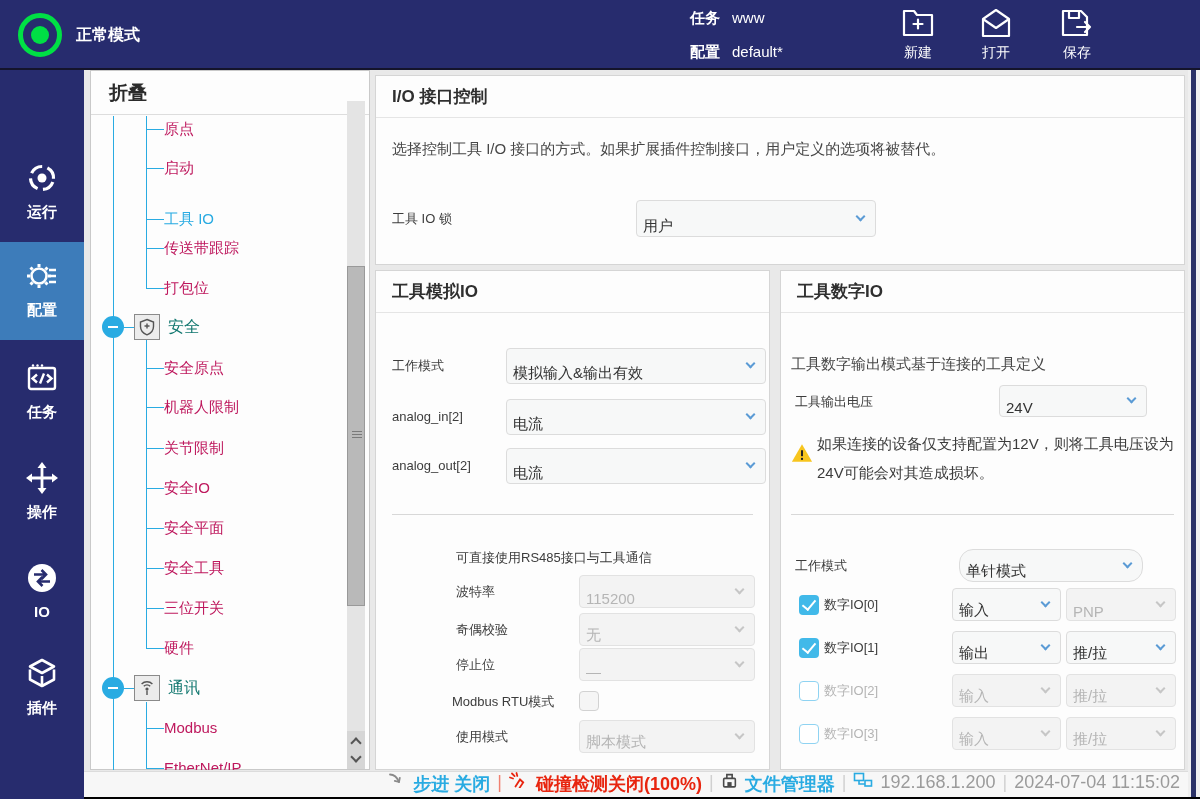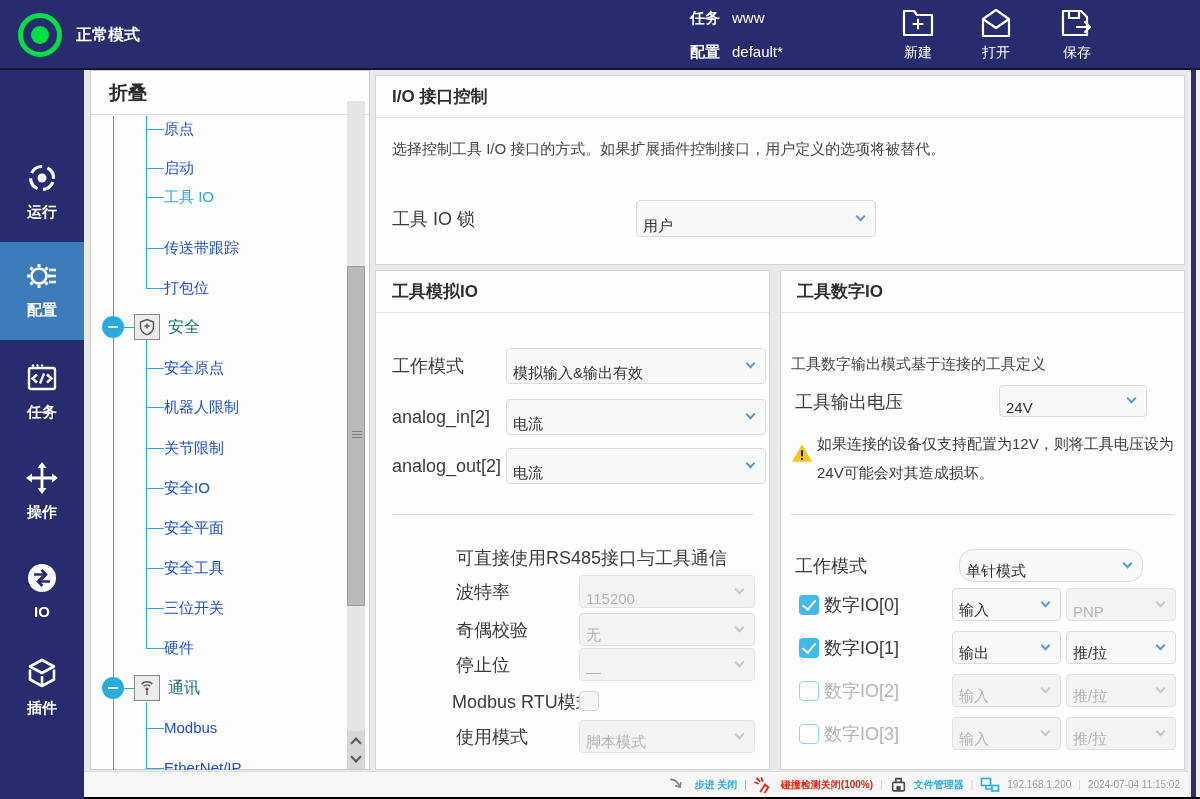--- a/index.html
+++ b/index.html
@@ -32,21 +32,21 @@
 
   
   .tree-panel { position:absolute; left:90px; top:70px; width:280px; height:700px; background:#fdfdfd; border:1px solid #c9c9c9; }
   .tree-header { height:44px; line-height:44px; padding-left:18px; font-size:19px; font-weight:bold; color:#2b2b2b; border-bottom:1px solid #ddd; cursor:pointer; }
   .tree { position:absolute; left:0; top:45px; width:256px; height:654px; overflow:hidden; }
   .vline { position:absolute; width:1px; background:#29abe2; }
   .v-spine { left:22px; top:0; height:654px; }
   .v-g1 { left:55px; top:0; height:172px; }
   .v-g2 { left:55px; top:224px; height:308px; }
   .v-g3 { left:55px; top:586px; height:66px; }
-  .t-child { position:absolute; left:73px; height:26px; line-height:26px; font-size:15px; color:#1d4ed8; cursor:pointer; white-space:nowrap; }
+  .t-child { position:absolute; left:73px; height:26px; line-height:26px; font-size:15px; color:#be185d; cursor:pointer; white-space:nowrap; }
   .t-child::before { content:""; position:absolute; left:-18px; top:13px; width:18px; height:1px; background:#29abe2; }
   .t-child.selected { color:#29abe2; }
   .t-group { position:absolute; left:0; height:26px; width:240px; cursor:pointer; }
   .t-group .minus { position:absolute; left:11px; top:2px; width:22px; height:22px; border-radius:50%; background:#29abe2; }
   .t-group .minus::after { content:""; position:absolute; left:6px; top:10px; width:10px; height:2px; background:#fff; }
   .t-group .conn { position:absolute; left:33px; top:13px; width:10px; height:1px; background:#29abe2; }
   .t-group .ibox { position:absolute; left:43px; top:0; width:26px; height:26px; background:#ececec; border:1px solid #8a8a8a; display:flex; align-items:center; justify-content:center; }
   .t-group .glab { position:absolute; left:77px; line-height:26px; font-size:16px; color:#0f766e; }
   .tree-scroll { position:absolute; right:4px; top:30px; width:18px; height:668px; background:#e4e4e4; }
   .tree-thumb { position:absolute; left:0; top:165px; width:18px; height:340px; background:#b9b9b9; border:1px solid #999; cursor:pointer; }
@@ -56,21 +56,21 @@
   .tree-btns .ch { position:absolute; left:5px; width:8px; height:8px; border-left:2px solid #555; border-top:2px solid #555; cursor:pointer; }
   .ch-up { top:8px; transform:rotate(45deg); }
   .ch-dn { top:22px; transform:rotate(225deg); }
 
   
   .panel { position:absolute; background:#fdfdfd; border:1px solid #d5d5d5; }
   .panel-io { left:375px; top:75px; width:810px; height:190px; }
   .panel-analog { left:375px; top:270px; width:395px; height:500px; }
   .panel-digital { left:780px; top:270px; width:405px; height:500px; }
   .p-title { height:42px; line-height:42px; padding-left:16px; font-size:17px; font-weight:bold; color:#2f2f2f; border-bottom:1px solid #e5e5e5; }
-  .lbl { position:absolute; height:22px; line-height:22px; font-size:18px; color:#3c3c3c; white-space:nowrap; }
+  .lbl { position:absolute; height:22px; line-height:22px; font-size:13px; color:#3c3c3c; white-space:nowrap; }
   .lbl.dis { color:#b5b5b5; }
   .desc { position:absolute; font-size:15px; color:#474747; white-space:nowrap; }
   .hr { position:absolute; left:16px; right:16px; height:1px; background:#d8d8d8; }
 
   
   .dd { position:absolute; background:#f7f8f8; border:1px solid #dcdcdc; border-radius:4px; font-size:15px; color:#333;
         display:flex; align-items:flex-end; padding:0 26px 0 6px; cursor:pointer; white-space:nowrap; overflow:hidden; }
   .dd .chev { position:absolute; right:11px; top:50%; width:7px; height:7px; margin-top:-6px;
         border-right:2px solid #5b9bd5; border-bottom:2px solid #5b9bd5; transform:rotate(45deg); }
   .dd.disabled { color:#b5b5b5; background:#f3f3f3; border-color:#e2e2e2; cursor:default; }
@@ -94,21 +94,21 @@
   .warn-wrap { position:absolute; left:10px; top:158px; width:388px; }
   .warn-ico { position:absolute; left:0; top:14px; }
   .warn-text { margin-left:26px; width:358px; font-size:15px; line-height:29px; color:#3c3c3c; }
 
   
   .main-scroll { position:absolute; left:1188px; top:70px; width:12px; height:727px; background:#efefef; }
   .main-scroll .thumb { position:absolute; left:3px; top:0; width:5px; height:727px; background:#2b3166; cursor:pointer; }
 
   
   .statusbar { position:absolute; left:84px; top:771px; width:1104px; height:26px; background:#f7f7f7; border-top:1px solid #dcdcdc;
-               display:flex; align-items:center; justify-content:flex-end; padding-right:8px; gap:7px; font-size:10px; }
+               display:flex; align-items:flex-start; justify-content:flex-end; padding-right:8px; gap:7px; font-size:18px; }
   .st-blue { color:#29abe2; font-weight:bold; cursor:pointer; }
   .st-red { color:#e8250f; font-weight:bold; cursor:pointer; }
   .st-gray { color:#9b9b9b; }
   .sep { color:#d0d0d0; }
   .sep.red { color:#f08070; }
   .bottom-edge { position:absolute; left:84px; top:797px; width:1116px; height:2px; background:#000; }
   .icn { display:inline-flex; align-items:center; }
 </style>
 </head>
 <body>
@@ -228,21 +228,21 @@
 <div class="tree-panel">
   <div class="tree-header">折叠</div>
   <div class="tree">
     <div class="vline v-spine"></div>
     <div class="vline v-g1"></div>
     <div class="vline v-g2"></div>
     <div class="vline v-g3"></div>
 
     <div class="t-child" style="top:0">原点</div>
     <div class="t-child" style="top:39px">启动</div>
-    <div class="t-child selected" style="top:68px">工具 IO</div>
+    <div class="t-child selected" style="top:90px">工具 IO</div>
     <div class="t-child" style="top:119px">传送带跟踪</div>
     <div class="t-child" style="top:159px">打包位</div>
 
     <div class="t-group" style="top:198px">
       <span class="minus"></span>
       <span class="conn"></span>
       <span class="ibox">
         <svg width="16" height="18" viewBox="0 0 16 18" fill="none" stroke="#555" stroke-width="1.4">
           <path d="M8 1.5 L14.5 4 v4.5 c0 4.2 -2.7 6.9 -6.5 8.3 C4.2 15.4 1.5 12.7 1.5 8.5 V4 z"></path>
           <path d="M8 5.5 v5 M5.5 8 h5"></path>

